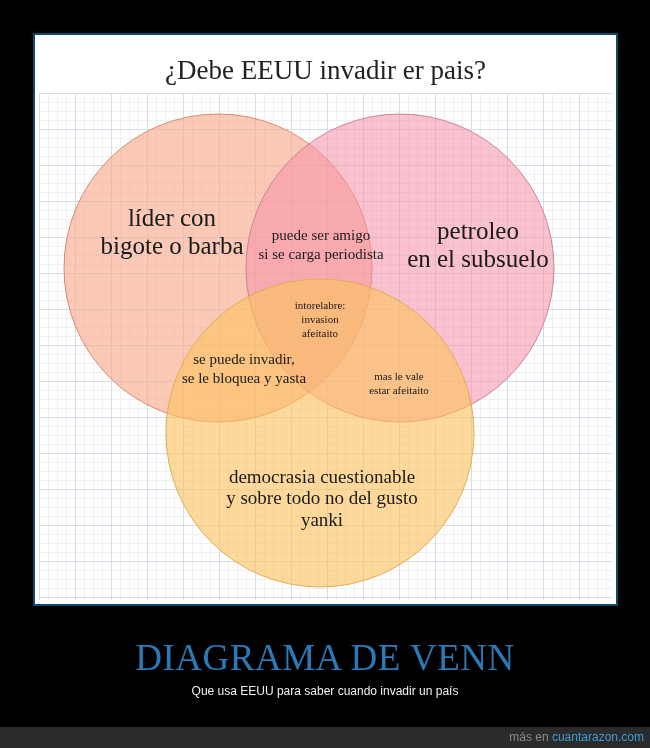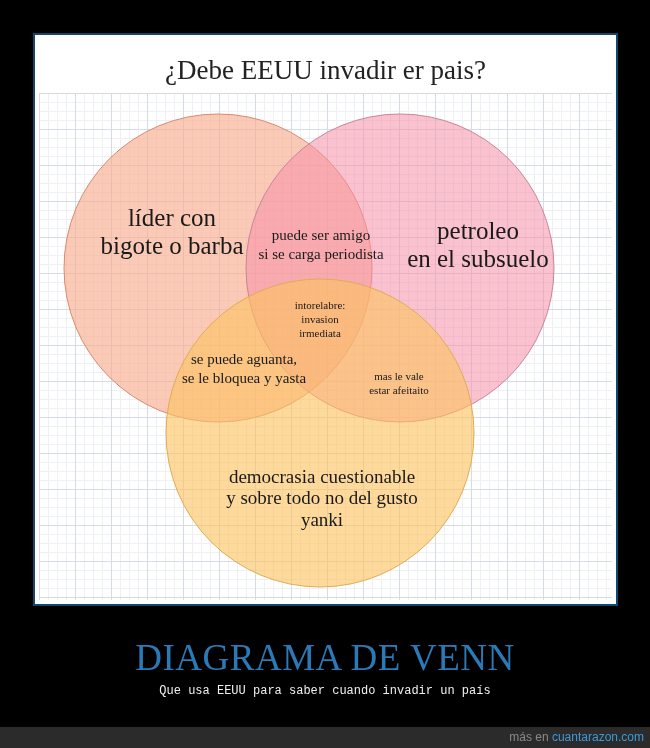--- a/index.html
+++ b/index.html
@@ -35,21 +35,21 @@
   .mid { font-size: 19px; }
   .small { font-size: 15px; line-height: 1.25; }
   .smallish { font-size: 11px; line-height: 1.25; }
   .caption-title {
     position: absolute; left: 0; right: 0; top: 636px; text-align: center;
     font-family: "Liberation Serif", serif; font-size: 37px; color: #2a7ab8;
     letter-spacing: 0.5px;
   }
   .caption-sub {
     position: absolute; left: 0; right: 0; top: 684px; text-align: center;
-    font-family: Liberation Mono, monospace; font-size: 12px; color: #f0f0f0;
+    font-family: Liberation Sans, sans-serif; font-size: 12px; color: #f0f0f0;
   }
   .footer {
     position: absolute; left: 0; right: 0; top: 727px; height: 27px; background: #2b2b2b;
   }
   .footer-text {
     position: absolute; right: 6px; top: 3px;
     font-family: "Liberation Sans", sans-serif; font-size: 12px; color: #8a8a8a;
   }
   .footer-link { color: #3d9ad6; text-decoration: none; }
 </style>
@@ -72,22 +72,22 @@
 <div class="label big" style="left:478px; top:245px;">petroleo
 en el subsuelo</div>
 <div class="label mid" style="left:322px; top:498px;">democrasia cuestionable
 y sobre todo no del gusto
 yanki</div>
 
 <div class="label small" style="left:321px; top:245px;">puede ser amigo
 si se carga periodista</div>
 <div class="label smallish" style="left:320px; top:320px;">intorelabre:
 invasion
-irmediata</div>
-<div class="label small" style="left:244px; top:369px;">se puede aguanta,
+afeitaito</div>
+<div class="label small" style="left:244px; top:369px;">se puede invadir,
 se le bloquea y yasta</div>
 <div class="label" style="left:399px; top:384px; font-size:11px; line-height:1.25;">mas le vale
 estar afeitaito</div>
 
 <div class="caption-title">DIAGRAMA DE VENN</div>
 <div class="caption-sub">Que usa EEUU para saber cuando invadir un país</div>
 
 <div class="footer">
   <div class="footer-text">
     <span>más en</span>

